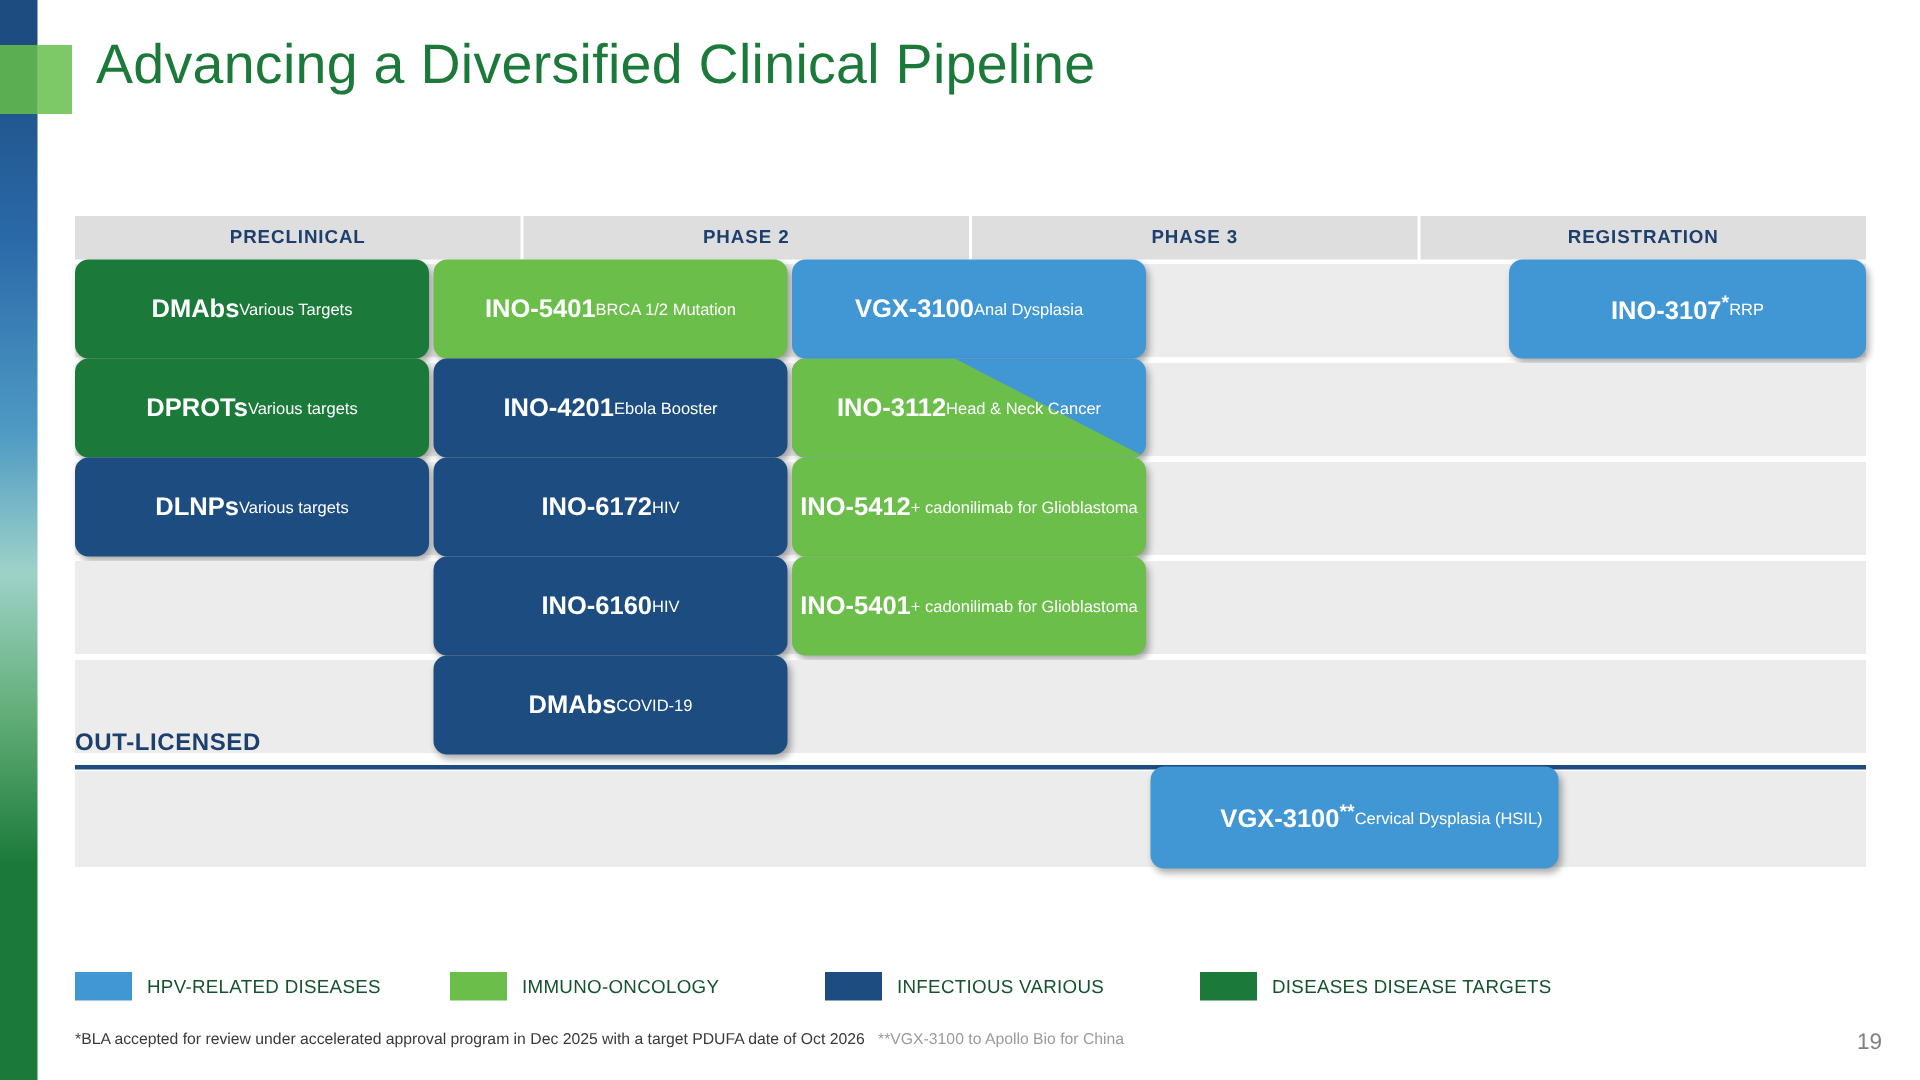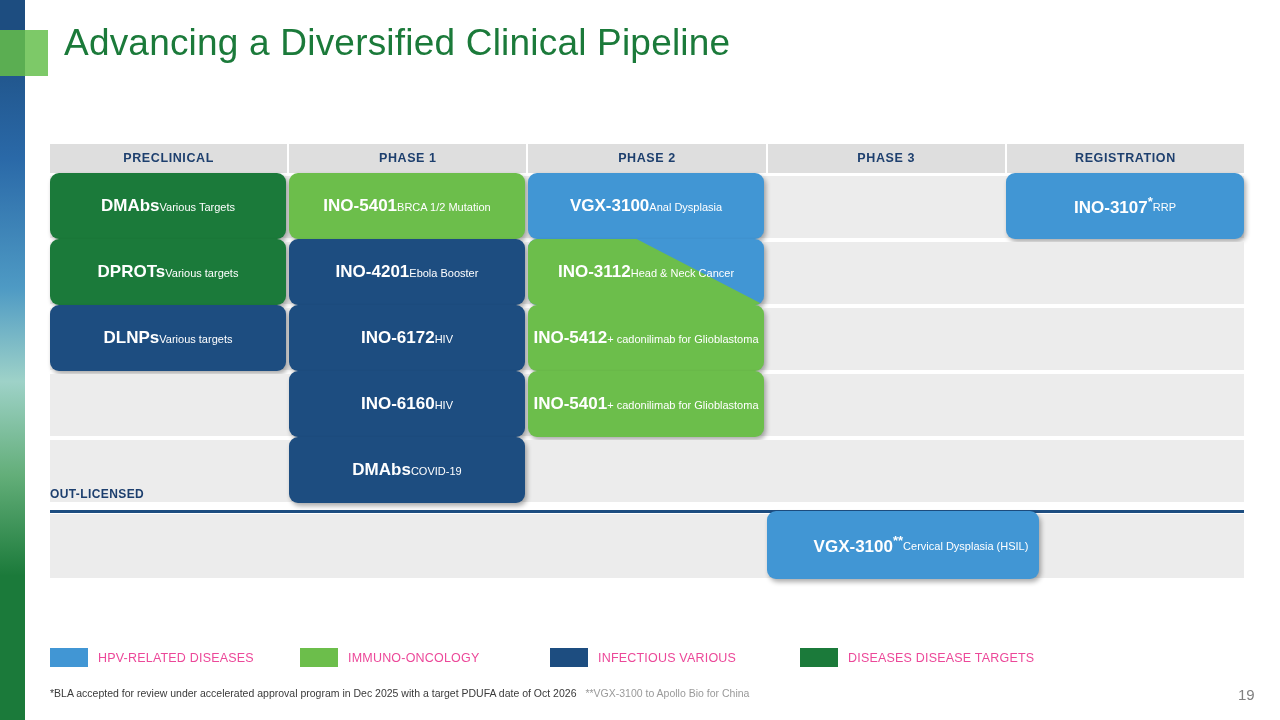--- a/index.html
+++ b/index.html
@@ -146,21 +146,21 @@
     background: #6cbe4b;
     clip-path: polygon(0 0, 46% 0, 100% 100%, 0 100%);
     z-index: 1;
   }
 
   
   #out-licensed-label {
     position: absolute;
     left: 50px;
     top: 487px;
-    font-size: 12px;
+    font-size: 16px;
     font-weight: bold;
     color: #1d3f6e;
     letter-spacing: .4px;
   }
   #out-licensed-rule {
     position: absolute;
     left: 50px;
     top: 510px;
     width: 1194px;
     height: 3px;
@@ -190,21 +190,21 @@
     width: 253px;
   }
   .swatch {
     width: 38px;
     height: 19px;
     margin-right: 10px;
     flex: 0 0 auto;
   }
   .legend-label {
     font-size: 12.5px;
-    color: #ec4899;
+    color: #14532d;
     letter-spacing: .2px;
     white-space: nowrap;
   }
 
   
   #footnotes {
     position: absolute;
     left: 50px;
     top: 687px;
     font-size: 10.5px;
@@ -226,21 +226,20 @@
 
 <div id="left-bar"></div>
 <div id="deco-square-dark"></div>
 <div id="deco-square-light"></div>
 
 <div id="slide-title">Advancing a Diversified Clinical Pipeline</div>
 
 <div id="pipeline">
   <div class="header-row">
     <div class="col-header">PRECLINICAL</div>
-    <div class="col-header">PHASE 1</div>
     <div class="col-header">PHASE 2</div>
     <div class="col-header">PHASE 3</div>
     <div class="col-header">REGISTRATION</div>
   </div>
 
   <div class="band">
     <div class="cell c0 various">
       <div class="code">DMAbs</div>
       <div class="sub">Various Targets</div>
     </div>

